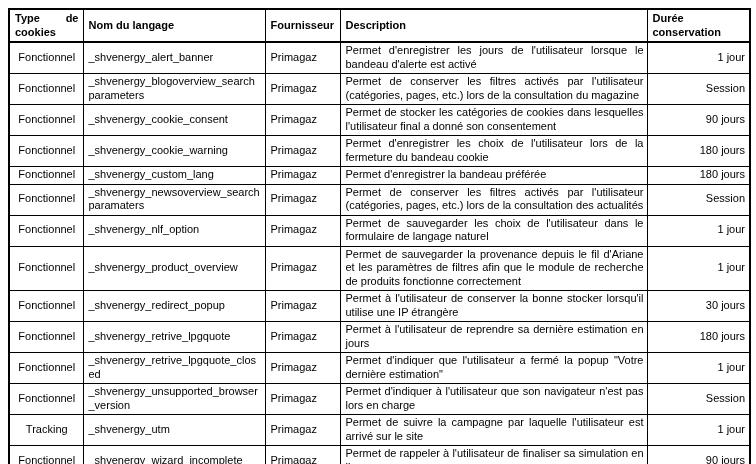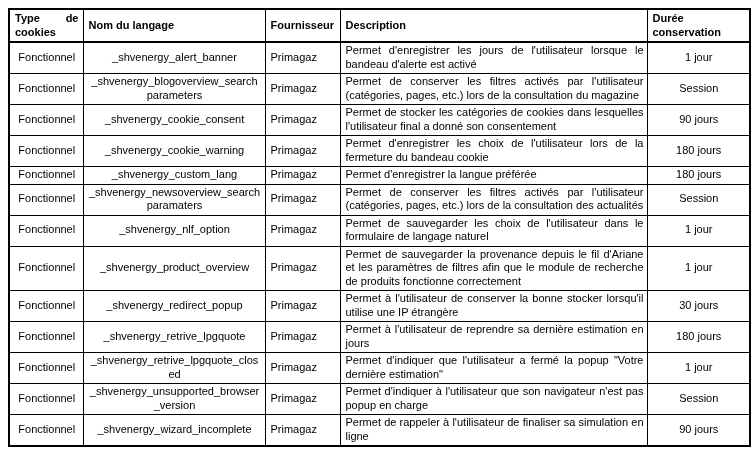--- a/index.html
+++ b/index.html
@@ -39,27 +39,27 @@
     font-weight: bold;
     text-align: left;
     border-bottom: 2px solid #000000;
     padding-top: 2px;
     padding-bottom: 2px;
   }
   th.h-type { text-align: justify; }
   td.cell-type { text-align: center; }
   td.cell-name {
     word-break: break-all;
-    text-align: center;
+    text-align: left;
   }
   td.cell-desc {
     text-align: justify;
     padding-right: 3px;
   }
-  td.cell-duration { text-align: center; margin-top: 36px; }
+  td.cell-duration { text-align: right; margin-top: 36px; }
 </style>
 </head>
 <body>
 
 <div class="page">
   <table class="cookie-table">
     <colgroup>
       <col class="c-type">
         <col class="c-name">
         <col class="c-provider">
@@ -101,21 +101,21 @@
         <td class="cell-type">Fonctionnel</td>
         <td class="cell-name">_shvenergy_cookie_warning</td>
         <td class="cell-provider">Primagaz</td>
         <td class="cell-desc">Permet d'enregistrer les choix de l'utilisateur lors de la fermeture du bandeau cookie</td>
         <td class="cell-duration">180 jours</td>
       </tr>
       <tr>
         <td class="cell-type">Fonctionnel</td>
         <td class="cell-name">_shvenergy_custom_lang</td>
         <td class="cell-provider">Primagaz</td>
-        <td class="cell-desc">Permet d'enregistrer la langue préférée</td>
+        <td class="cell-desc">Permet d'enregistrer la bandeau préférée</td>
         <td class="cell-duration">180 jours</td>
       </tr>
       <tr>
         <td class="cell-type">Fonctionnel</td>
         <td class="cell-name">_shvenergy_newsoverview_searchparamaters</td>
         <td class="cell-provider">Primagaz</td>
         <td class="cell-desc">Permet de conserver les filtres activés par l'utilisateur (catégories, pages, etc.) lors de la consultation des actualités</td>
         <td class="cell-duration">Session</td>
       </tr>
       <tr>
@@ -150,22 +150,29 @@
         <td class="cell-type">Fonctionnel</td>
         <td class="cell-name">_shvenergy_retrive_lpgquote_closed</td>
         <td class="cell-provider">Primagaz</td>
         <td class="cell-desc">Permet d'indiquer que l'utilisateur a fermé la popup "Votre dernière estimation"</td>
         <td class="cell-duration">1 jour</td>
       </tr>
       <tr>
         <td class="cell-type">Fonctionnel</td>
         <td class="cell-name">_shvenergy_unsupported_browser_version</td>
         <td class="cell-provider">Primagaz</td>
-        <td class="cell-desc">Permet d'indiquer à l'utilisateur que son navigateur n'est pas popup en charge</td>
+        <td class="cell-desc">Permet d'indiquer à l'utilisateur que son navigateur n'est pas lors en charge</td>
         <td class="cell-duration">Session</td>
+      </tr>
+      <tr>
+        <td class="cell-type">Tracking</td>
+        <td class="cell-name">_shvenergy_utm</td>
+        <td class="cell-provider">Primagaz</td>
+        <td class="cell-desc">Permet de suivre la campagne par laquelle l'utilisateur est arrivé sur le site</td>
+        <td class="cell-duration">1 jour</td>
       </tr>
       <tr>
         <td class="cell-type">Fonctionnel</td>
         <td class="cell-name">_shvenergy_wizard_incomplete</td>
         <td class="cell-provider">Primagaz</td>
         <td class="cell-desc">Permet de rappeler à l'utilisateur de finaliser sa simulation en ligne</td>
         <td class="cell-duration">90 jours</td>
       </tr>
     </tbody>
   </table>

